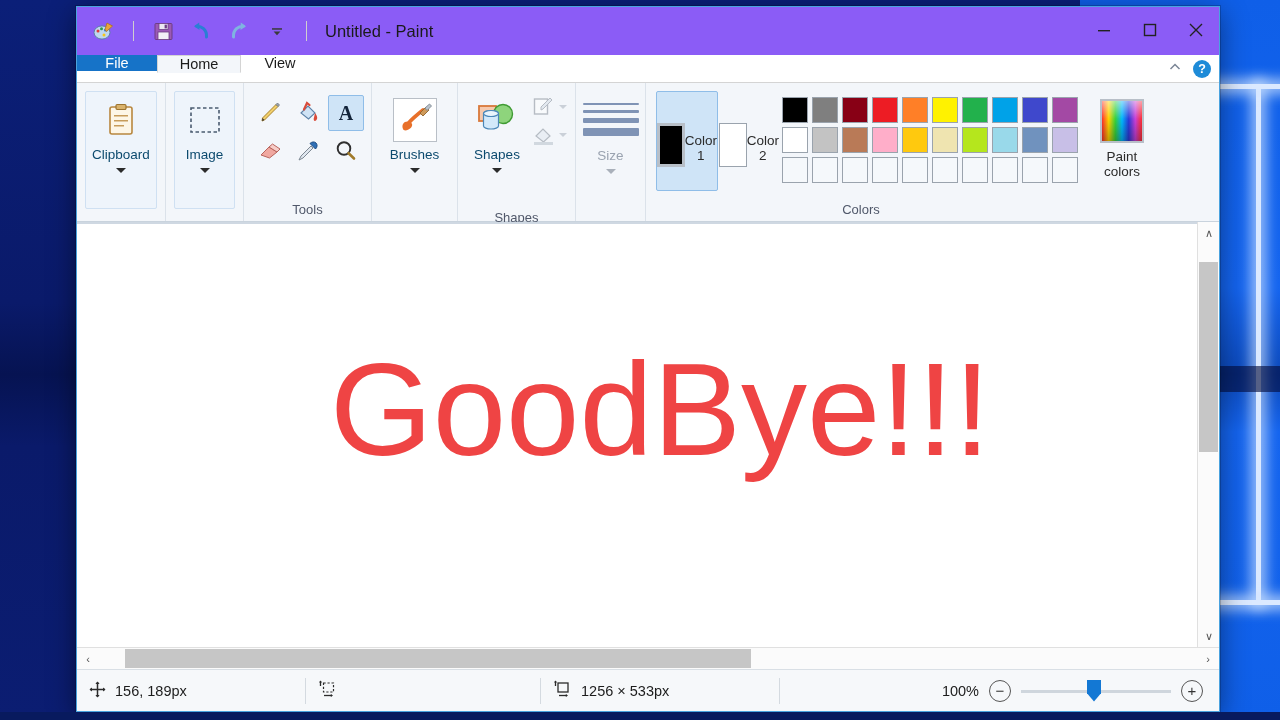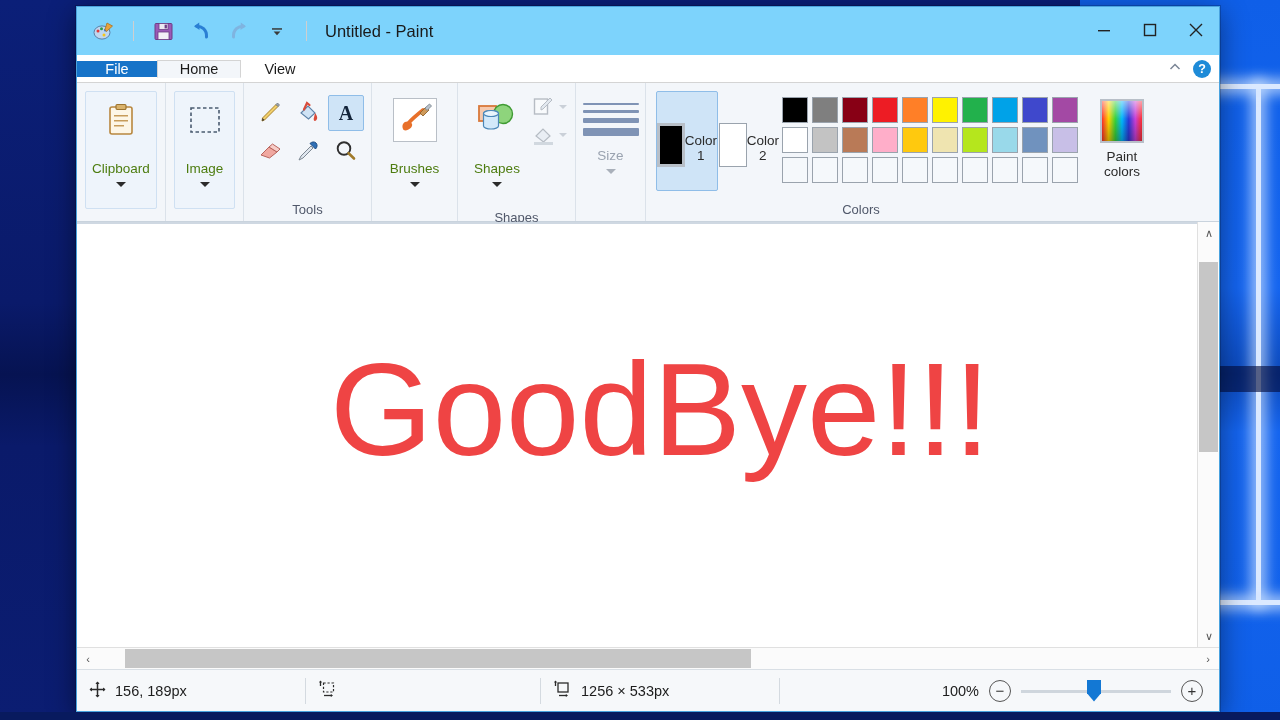--- a/index.html
+++ b/index.html
@@ -37,38 +37,38 @@
   #paint-window {
     position: absolute; left: 76px; top: 6px; width: 1144px; height: 706px;
     background: #fff;
     border: 1px solid #4aa3df;
     box-shadow: 0 0 0 1px rgba(0,0,0,.18), 0 6px 26px rgba(0,0,0,.45);
     display: flex; flex-direction: column;
   }
 
   
   #title-bar {
-    height: 48px; background: #7dd3fc; display: flex; align-items: center;
+    height: 48px; background: #8b5cf6; display: flex; align-items: center;
     padding-left: 12px; flex: 0 0 auto; position: relative;
   }
   #qat { display: flex; align-items: center; gap: 8px; }
   .qat-btn { width: 30px; height: 30px; display: flex; align-items: center; justify-content: center; cursor: pointer; }
   .vsep { width: 1px; height: 20px; background: #cfcfcf; margin: 0 6px; }
   #window-title {
     font-size: 16.5px; color: #1a1a1a; margin-left: 12px; white-space: nowrap;
   }
   #window-controls { position: absolute; right: 0; top: 0; display: flex; height: 46px; }
   .wc {
     width: 46px; height: 46px; display: flex; align-items: center; justify-content: center;
     cursor: pointer;
   }
 
   
   #tab-row {
-    height: 28px; display: flex; align-items: center; position: relative;
+    height: 28px; display: flex; align-items: flex-start; position: relative;
     background: #fff; flex: 0 0 auto;
     border-bottom: 1px solid #d4d4d4;
   }
   .tab {
     display: flex; align-items: center; justify-content: center;
     font-size: 14.5px; color: #1b1b1b; cursor: pointer; position: relative;
   }
   #tab-file {
     width: 80px; background: #1673c8; color: #fff;
   }
@@ -107,21 +107,21 @@
   .bigbtn {
     width: 82px; display: flex; flex-direction: column; align-items: center;
     padding-top: 6px; cursor: pointer; border: 1px solid transparent; border-radius: 2px;
     height: 118px;
   }
   .bigbtn.framed { background: #eef4fb; border: 1px solid #cfe0f2; }
   .bigbtn .icon-box {
     width: 44px; height: 44px; display: flex; align-items: center; justify-content: center;
   }
   .bigbtn .icon-box.bordered { border: 1px solid #b9bfc7; background:#fff; }
-  .bigbtn .blabel { font-size: 13.5px; color: #4d7c0f; margin-top: 20px; text-align: right; line-height: 1.05; }
+  .bigbtn .blabel { font-size: 13.5px; color: #0c4a6e; margin-top: 6px; text-align: right; line-height: 1.05; }
   .caret-down {
     width: 0; height: 0; border-left: 5px solid transparent; border-right: 5px solid transparent;
     border-top: 5px solid #2b2b2b; margin-top: 6px;
   }
   .caret-down.dim { border-top-color: #a9b0ba; }
   .caret-small {
     width: 0; height: 0; border-left: 4px solid transparent; border-right: 4px solid transparent;
     border-top: 4px solid #9aa3b0;
   }
 

